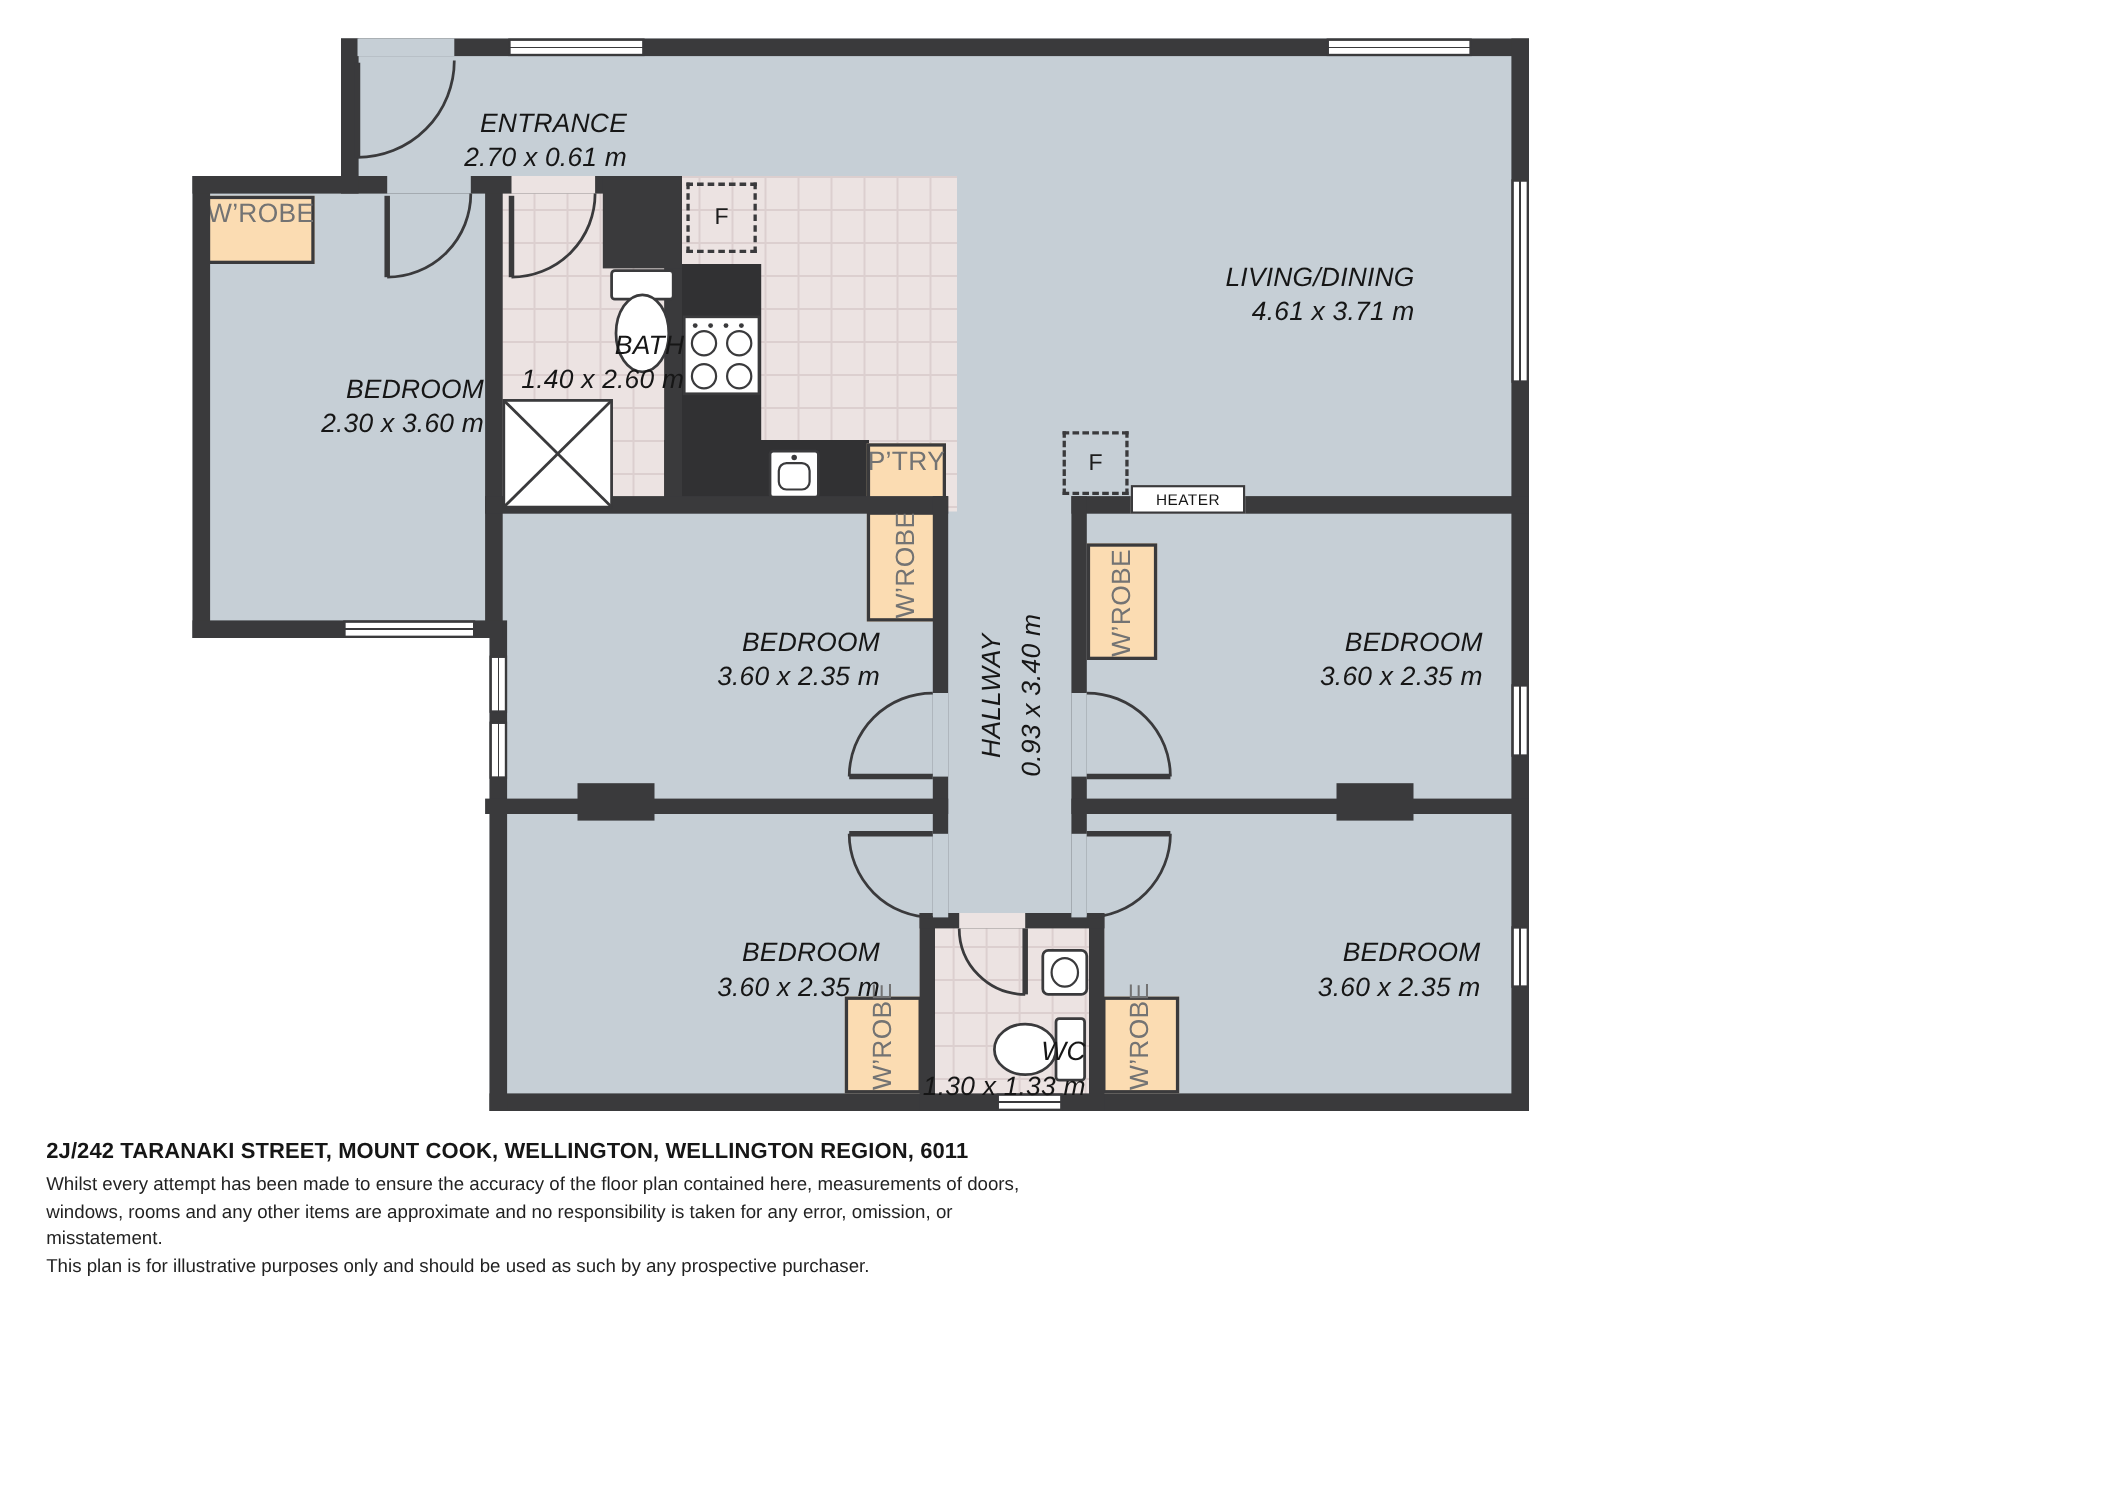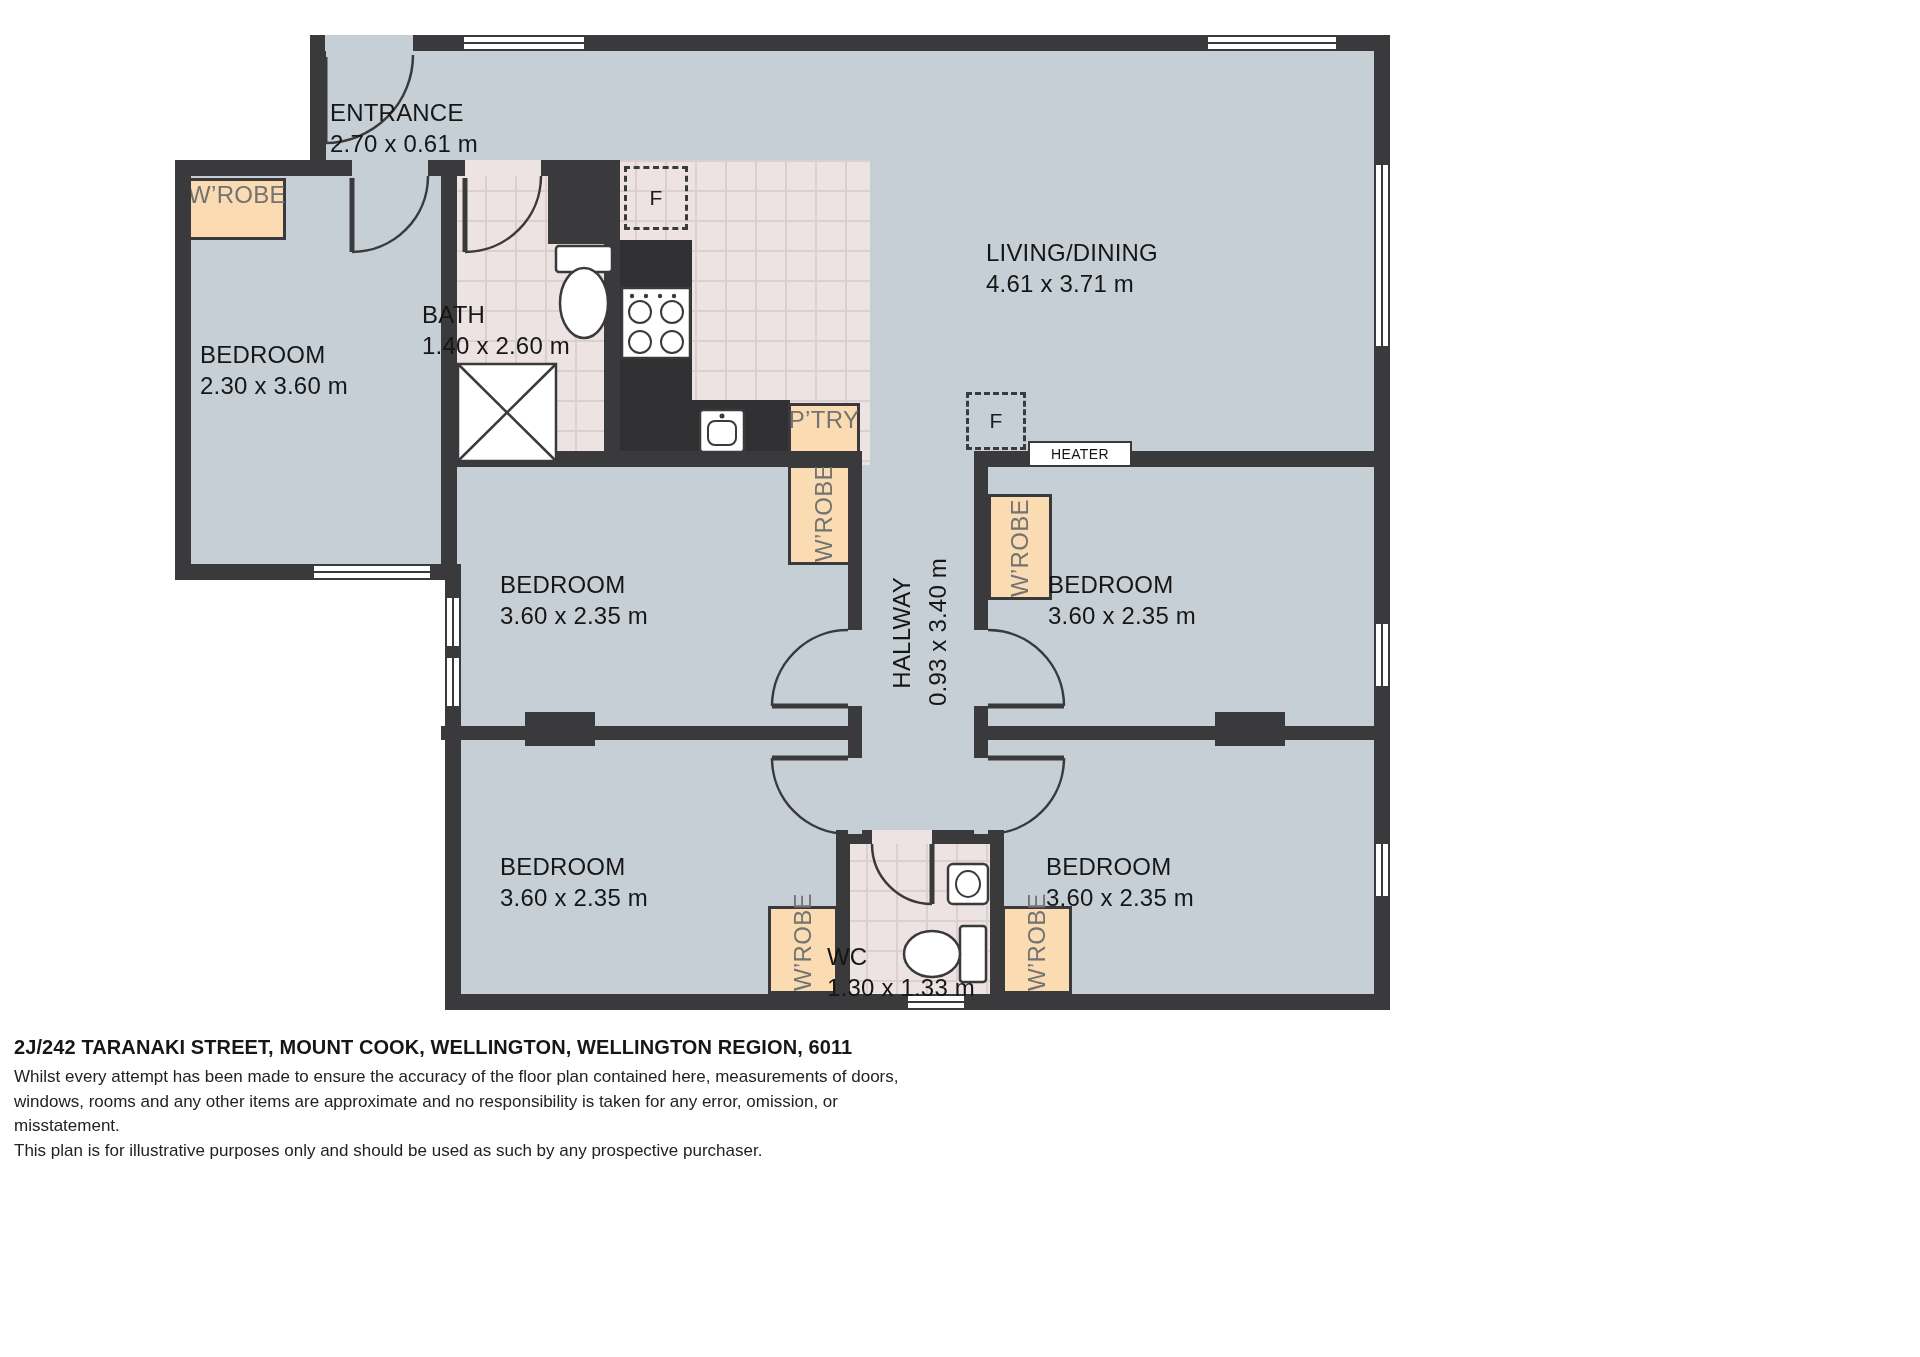--- a/index.html
+++ b/index.html
@@ -24,25 +24,25 @@
             border:2px solid var(--wall);}
   .window-v{background:linear-gradient(to right,#fff 0 44%,var(--wall) 44% 56%,#fff 56% 100%);
             border:2px solid var(--wall);}
   .wrobe{background:var(--wrobe);border:3px solid var(--wall);
          display:flex;justify-content:center;
          font-size:24px;letter-spacing:.3px;color:#737373;}
   .fridge{border:3px dashed var(--wall);display:flex;align-items:center;justify-content:center;
           font-size:21px;color:#1c1c1c;}
   .heater{background:#fff;border:2.5px solid var(--wall);display:flex;align-items:center;
           justify-content:center;font-size:14px;letter-spacing:.4px;}
-  .rlabel{text-align:left;font-size:24px;line-height:1.28;letter-spacing:.2px;}
+  .rlabel{text-align:right;font-size:24px;line-height:1.28;letter-spacing:.2px;font-style:italic;}
   .vtext{writing-mode:vertical-rl;transform:rotate(180deg);}
   .hallway-label{display:flex;flex-direction:row;align-items:center;justify-content:center;gap:5px;
                  font-size:24px;}
-  .footer{width:900px;}
+  .footer{width:900px;margin-left:28px;}
   .address{font-size:20px;font-weight:bold;letter-spacing:.1px;}
   .disclaimer{font-size:17px;line-height:1.45;color:#222;}
   .disclaimer.first{margin-top:6px;}
   svg{pointer-events:none;}
 </style>
 </head>
 <body>
 
 <div class="canvas">
 

